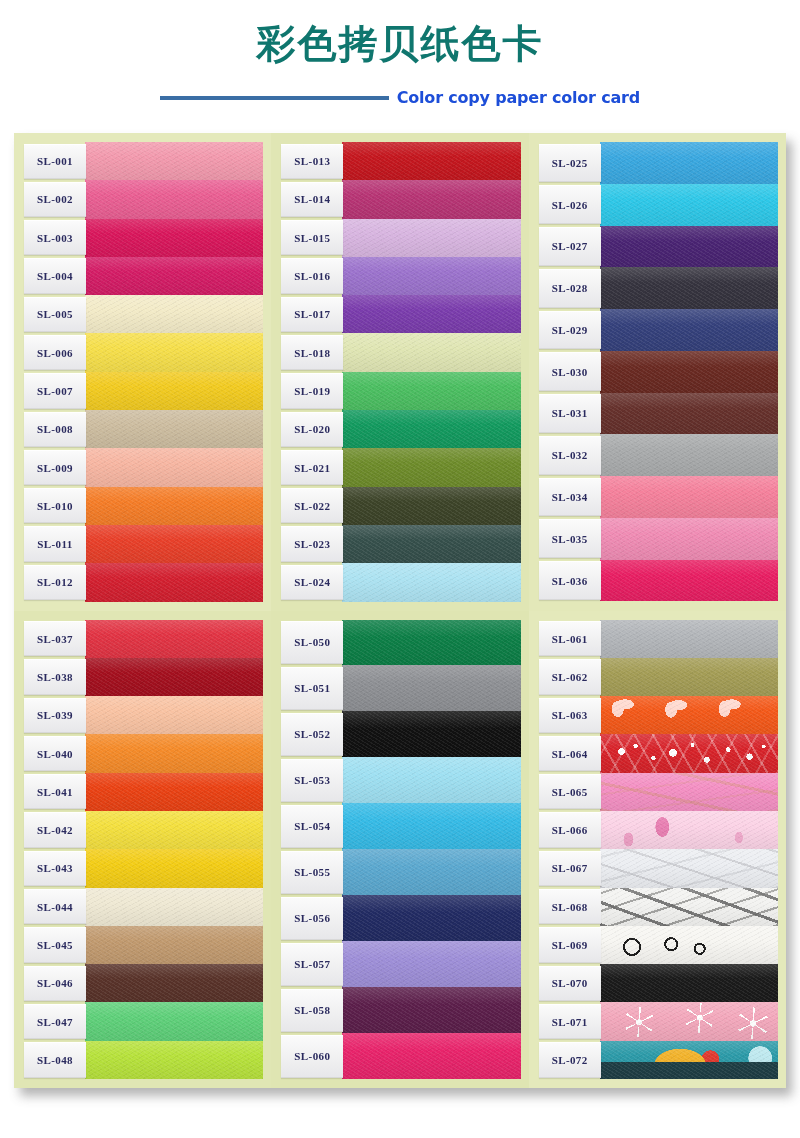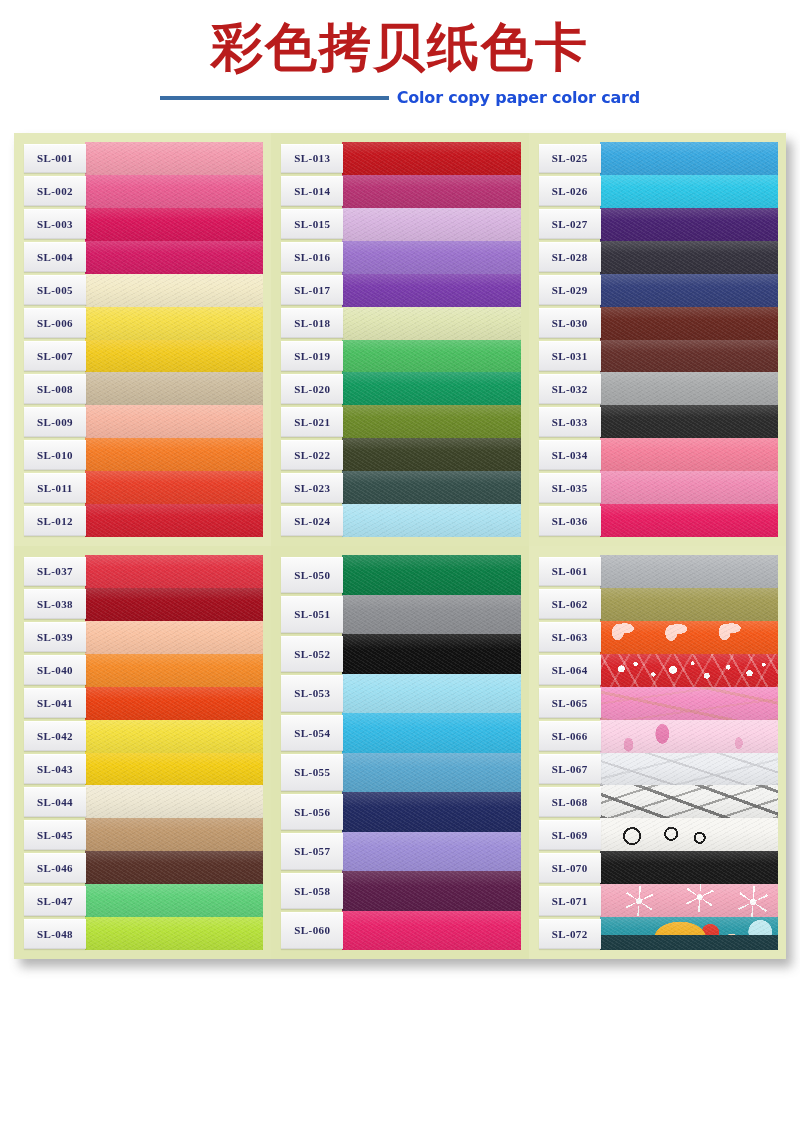--- a/index.html
+++ b/index.html
@@ -14,25 +14,25 @@
   .header{
     width:800px;height:122px;
     position:relative;
     background:#ffffff;
   }
   .title-wrap{
     position:absolute;left:0;right:0;top:14px;
     text-align:center;
   }
   .title-cn{
-    font-family:Liberation Sans, sans-serif;
-    font-size:52px;
+    font-family:Liberation Mono, monospace;
+    font-size:39px;
     font-weight:700;
     letter-spacing:2px;
-    color:#b91c1c;
+    color:#0f766e;
     line-height:66px;
     white-space:nowrap;
   }
   .subtitle-row{
     position:absolute;
     left:160px;right:160px;top:88px;
     display:flex;align-items:center;
     gap:8px;
   }
   .sub-rule{
@@ -44,21 +44,21 @@
     font-size:16px;font-weight:700;
     color:#1d4ed8;
     letter-spacing:-0.2px;
     white-space:nowrap;
   }
 
   
   .card{
     position:absolute;
     left:14px;top:133px;
-    width:772px;height:826px;
+    width:772px;height:955px;
     background:#0f172a;
     box-shadow:6px 8px 10px rgba(90,90,90,0.45);
   }
   .card-inner{
     position:absolute;inset:0;
     display:flex;flex-direction:column;
   }
   .panel-row{
     flex:1 1 0;
     display:flex;
@@ -572,30 +572,20 @@
                 <span>SL-032</span>
               </div>
               <div class="chip">
                 <div class="fill" style="background: rgb(169, 171, 172);"></div>
                 <div class="tex"></div>
                 <div class="sheen"></div>
               </div>
             </div>
             <div class="row">
               <div class="tag">
-                <span>SL-033</span>
-              </div>
-              <div class="chip">
-                <div class="fill" style="background: rgb(44, 44, 44);"></div>
-                <div class="tex"></div>
-                <div class="sheen"></div>
-              </div>
-            </div>
-            <div class="row">
-              <div class="tag">
                 <span>SL-034</span>
               </div>
               <div class="chip">
                 <div class="fill" style="background: rgb(245, 129, 156);"></div>
                 <div class="tex"></div>
                 <div class="sheen"></div>
               </div>
             </div>
             <div class="row">
               <div class="tag">

